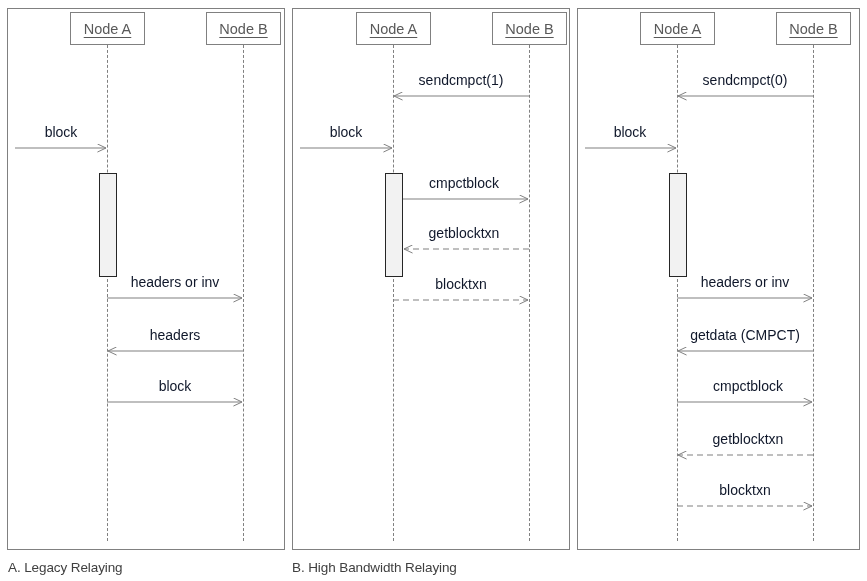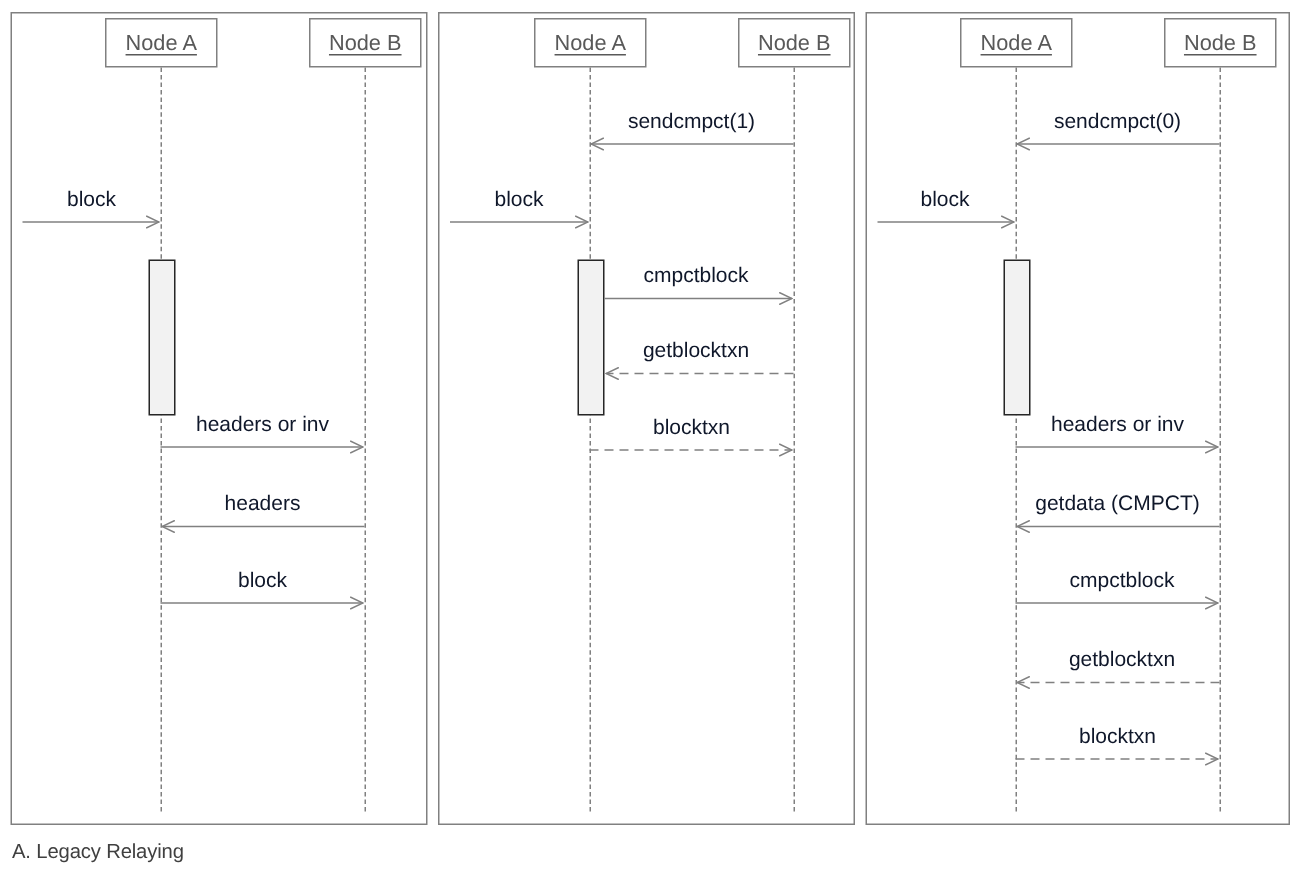--- a/index.html
+++ b/index.html
@@ -120,20 +120,21 @@
   <div class="lifeline" style="left:529px; top:45px; height:496px;"></div>
 
   <div class="activation" style="left:385px; top:173px; width:18px; height:104px;"></div>
 
   <div class="msg-label" style="left:461px; top:72px;">sendcmpct(1)</div>
   <div class="msg-label" style="left:346px; top:124px;">block</div>
   <div class="msg-label" style="left:464px; top:175px;">cmpctblock</div>
   <div class="msg-label" style="left:464px; top:225px;">getblocktxn</div>
   <div class="msg-label" style="left:461px; top:276px;">blocktxn</div>
 
+  <div class="caption" style="left:292px; top:560px;">B. High Bandwidth Relaying</div>
 
   <div class="panel" style="left:577px; top:8px; width:283px; height:542px;"></div>
 
   <div class="node-box" style="left:640px; top:12px; width:75px; height:33px;">
     <span class="node-label">Node A</span>
   </div>
   <div class="node-box" style="left:776px; top:12px; width:75px; height:33px;">
     <span class="node-label">Node B</span>
   </div>
 

